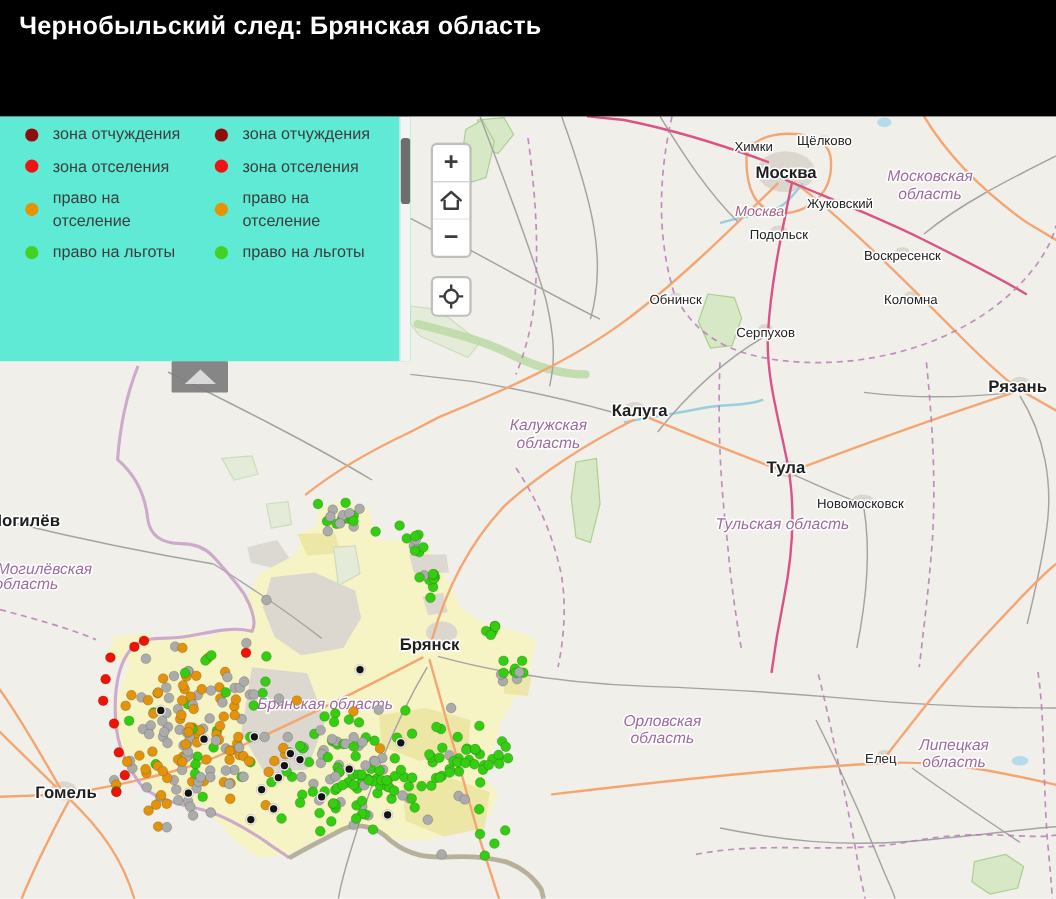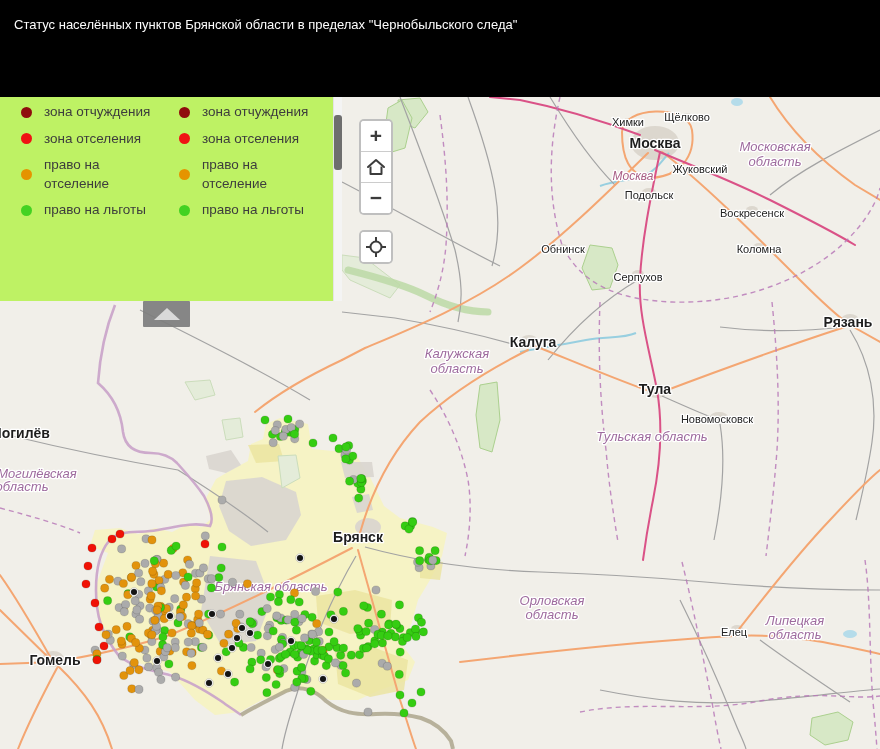--- a/index.html
+++ b/index.html
@@ -25,21 +25,21 @@
   .roadO{fill:none;stroke:#f4a672;stroke-width:2;stroke-linecap:round;}
   .roadP{fill:none;stroke:#da5287;stroke-width:2;stroke-linecap:round;}
   .roadG{fill:none;stroke:#a3a3a3;stroke-width:1.2;}
   .bndD{fill:none;stroke:#b87ab8;stroke-width:1.4;stroke-dasharray:5 4;opacity:.85;}
   .bndC{fill:none;stroke:#c9a2c9;stroke-width:2.6;opacity:.9;}
   .bndU{fill:none;stroke:#a9a187;stroke-width:4;opacity:.8;}
   .water{fill:none;stroke:#98cfe0;stroke-width:2;}
   .lake{fill:#b5dcea;}
   .dot{stroke:rgba(0,0,0,.22);stroke-width:.6;}
   
-  #legend-panel{position:absolute;left:0;top:97px;width:342px;height:204px;background:#bef264;z-index:30;overflow:hidden;}
+  #legend-panel{position:absolute;left:0;top:97px;width:342px;height:204px;background:#5eead4;z-index:30;overflow:hidden;}
   .legend-col{position:absolute;top:6px;}
   #legend-col-0{left:8px;width:150px;}
   #legend-col-1{left:166px;width:158px;}
   .legend-item{display:flex;align-items:center;margin-bottom:8px;}
   .legend-dot-cell{width:36px;flex:0 0 36px;display:flex;justify-content:center;}
   .legend-dot{width:11px;height:11px;border-radius:50%;}
   .legend-dot.small{width:7px;height:7px;}
   .legend-label{font-size:13.5px;line-height:18.5px;color:#3d3d3d;width:108px;}
   #legend-scrollbar{position:absolute;right:0;top:0;width:8px;height:204px;background:#f4f4f4;border-left:1px solid #e4e4e4;}
   #legend-scrollbar .thumb{position:absolute;left:0;top:18px;width:8px;height:55px;background:#6e6e6e;border-radius:3px;}
@@ -611,21 +611,21 @@
           <circle cx="300.0" cy="558.0" r="3" fill="#141414" class="dot"></circle>
           <circle cx="334.0" cy="619.0" r="4.4" fill="#f6f6f6" class="dot"></circle>
           <circle cx="334.0" cy="619.0" r="3" fill="#141414" class="dot"></circle>
           <circle cx="268.0" cy="664.0" r="4.4" fill="#f6f6f6" class="dot"></circle>
           <circle cx="268.0" cy="664.0" r="3" fill="#141414" class="dot"></circle>
         </g>
     </svg>
   </div>
 
   <div id="header">
-    <p>Статус населённых пунктов Брянской области в пределах "Чернобыльского следа"</p>
+    <h1>Чернобыльский след: Брянская область</h1>
   </div>
 
   <div id="legend-panel">
     <div id="legend-col-0" class="legend-col">
         <div class="legend-item">
           <div class="legend-dot-cell">
             <span class="legend-dot" style="background: rgb(143, 13, 13);"></span>
           </div>
           <div class="legend-label">зона отчуждения</div>
         </div>

